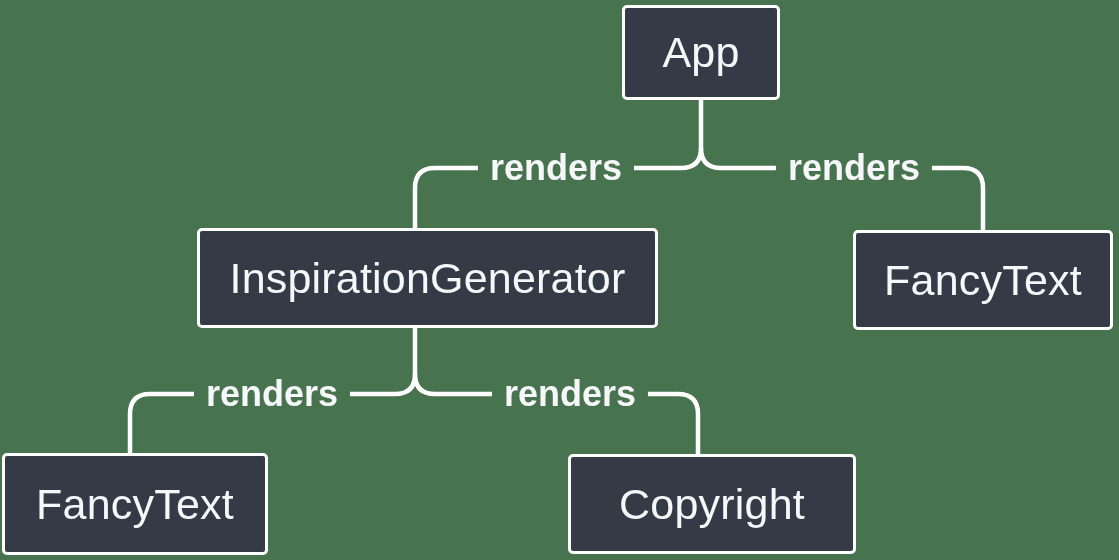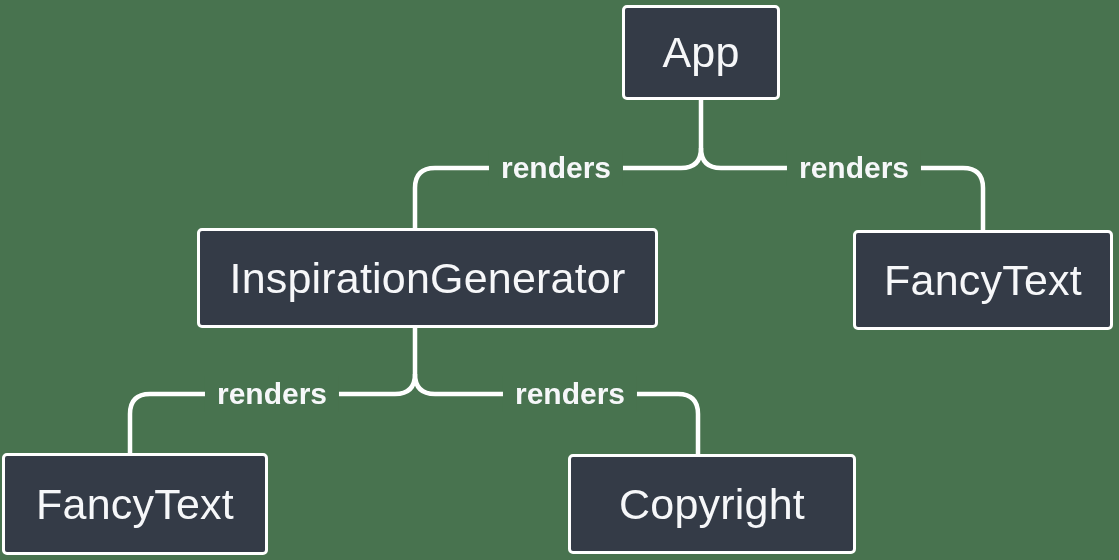--- a/index.html
+++ b/index.html
@@ -45,21 +45,21 @@
   .node-app            { left: 622px; top: 5px;   width: 158px; height: 95px; }
   .node-inspiration    { left: 197px; top: 228px; width: 461px; height: 100px; }
   .node-fancy-top      { left: 853px; top: 230px; width: 260px; height: 100px; }
   .node-fancy-bottom   { left: 2px;   top: 453px; width: 266px; height: 102px; }
   .node-copyright      { left: 568px; top: 454px; width: 288px; height: 100px; }
   .edge-label {
     position: absolute;
     transform: translate(-50%, -50%);
     background: var(--background, #48734F);
     color: var(--text, #F6F7F9);
-    font-size: 30px;
+    font-size: 36px;
     font-weight: 600;
     padding: 1px 12px;
     white-space: nowrap;
   }
   .edge-label-1 { left: 556px; top: 168px; }
   .edge-label-2 { left: 854px; top: 168px; }
   .edge-label-3 { left: 272px; top: 394px; }
   .edge-label-4 { left: 570px; top: 394px; }
 </style>
 </head>

